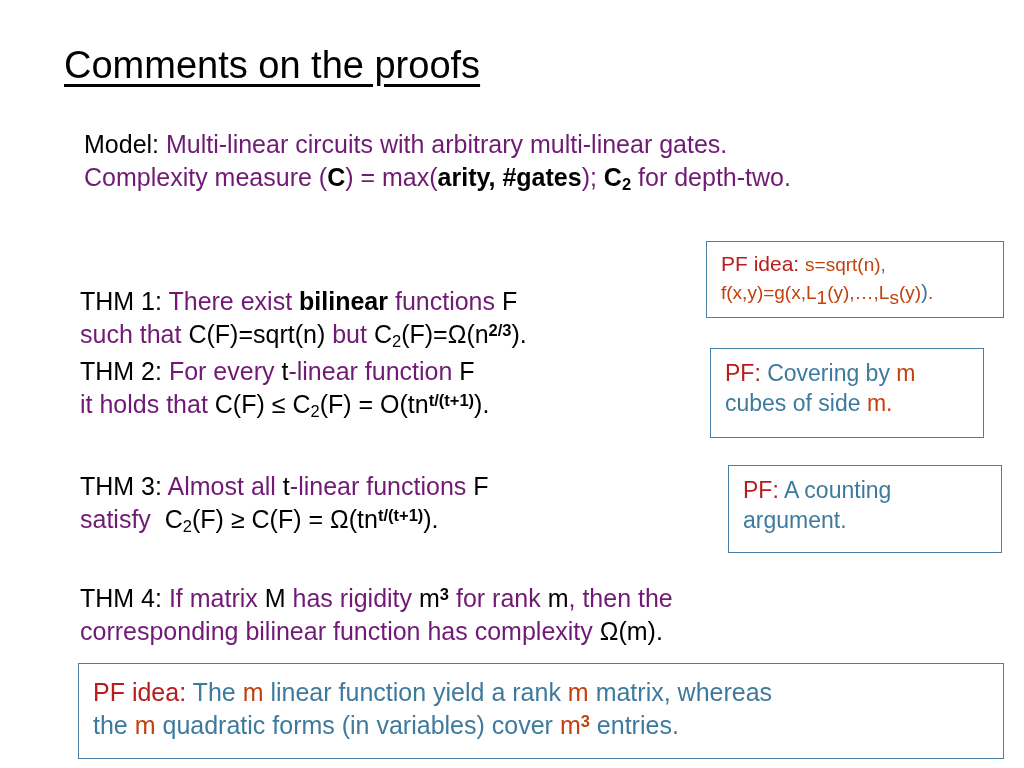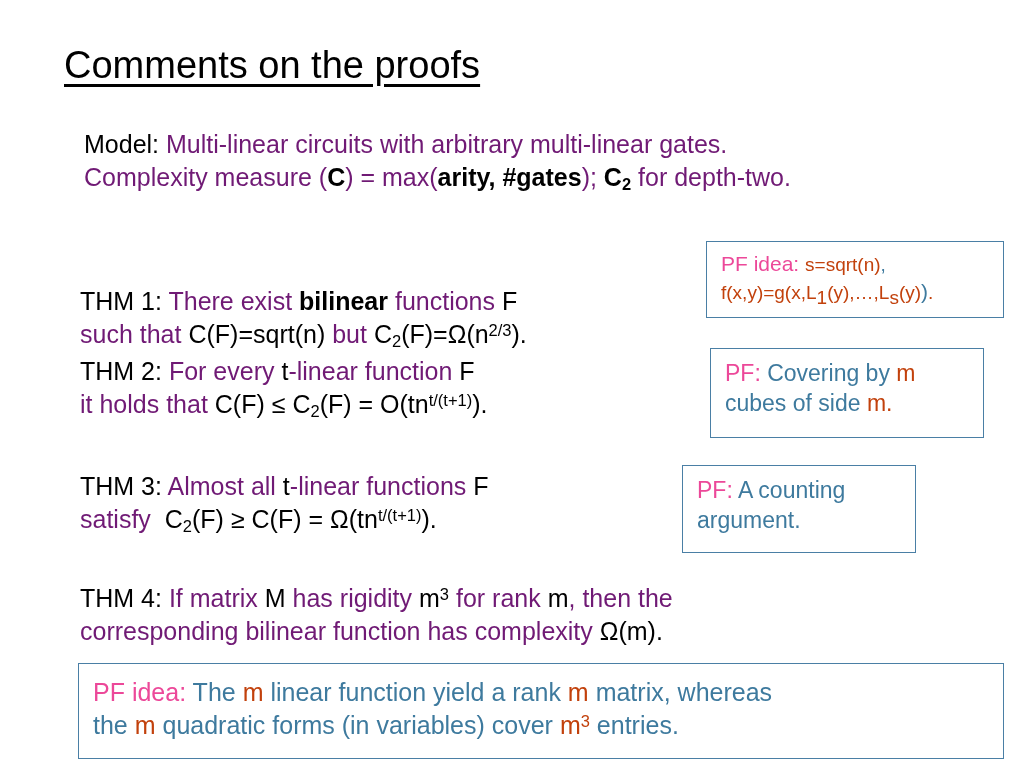--- a/index.html
+++ b/index.html
@@ -44,20 +44,21 @@
   .bold {
     font-weight: bold;
   }
   sub {
     font-size: 0.66em;
     vertical-align: -0.25em;
   }
   sup {
     font-size: 0.66em;
     vertical-align: 0.45em;
+    font-weight: bold;
   }
   
   #model-block {
     left: 84px;
     top: 128px;
     width: 880px;
   }
   
   #thm1-block { left: 80px; top: 241px; width: 610px; margin-top: 44px; }
   #thm2-block { left: 80px; top: 355px; width: 620px; }
@@ -68,21 +69,21 @@
     position: absolute;
     border: 1.6px solid #4a7fa5;
     background: #ffffff;
     box-sizing: border-box;
     font-size: 23px;
     line-height: 1.30;
     padding: 10px 12px 10px 14px;
     color: #3e7a9e;
   }
   .pfbox .lead {
-    color: #ec4899;
+    color: #b91c1c;
     font-weight: normal;
   }
   .pfbox .dark {
     color: #c2410c;
   }
   #pf1-box {
     left: 706px;
     top: 241px;
     width: 298px;
     height: 77px;
@@ -92,23 +93,23 @@
   #pf1-box .smaller {
     font-size: 19px;
   }
   #pf2-box {
     left: 710px;
     top: 348px;
     width: 274px;
     height: 90px;
   }
   #pf3-box {
-    left: 682px;
+    left: 728px;
     top: 465px;
-    width: 234px;
+    width: 274px;
     height: 88px;
   }
   #pf4-box {
     left: 78px;
     top: 663px;
     width: 926px;
     height: 96px;
     font-size: 25px;
     padding: 12px 14px;
   }

